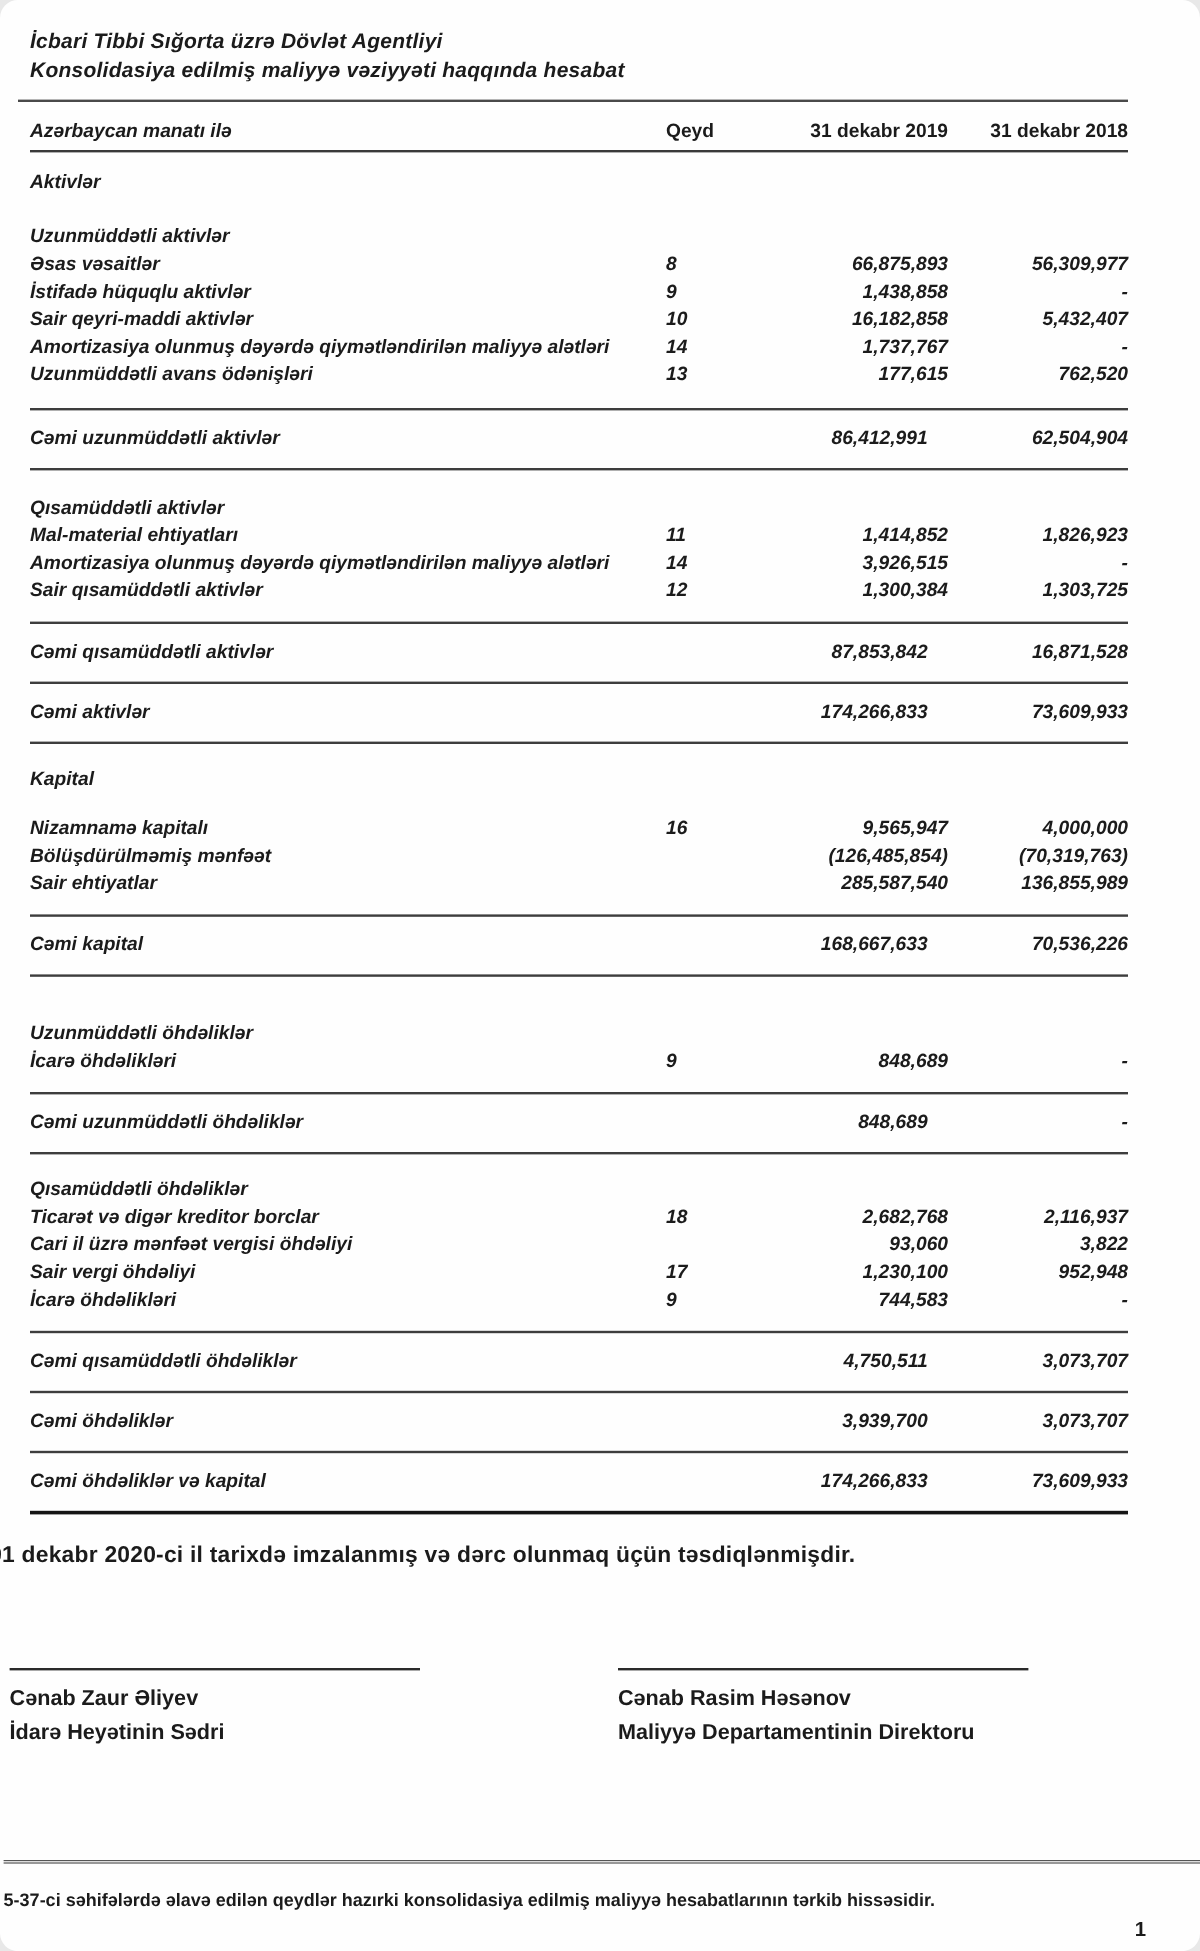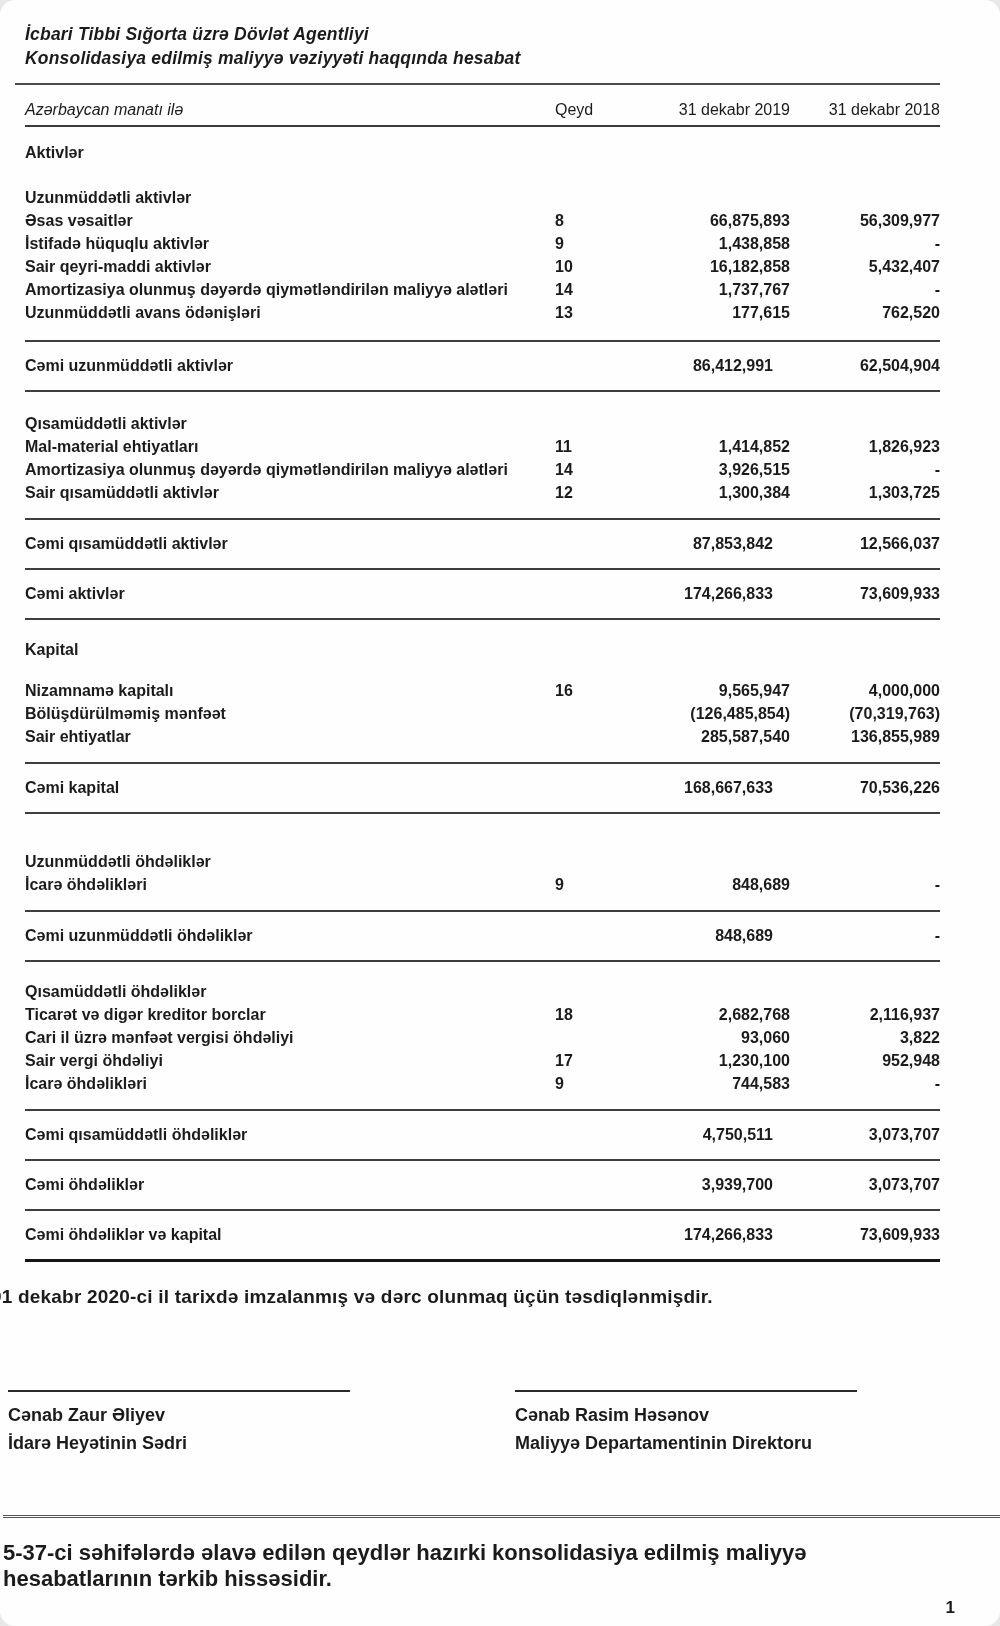--- a/index.html
+++ b/index.html
@@ -17,27 +17,27 @@
     border-radius: 15px;
   }
   .content { padding: 0 60px 0 25px; }
 
   
   .title { font-size: 17.5px; font-weight: bold; font-style: italic; line-height: 24px; letter-spacing: .2px; padding-left: -5px; }
   .title-rule { border-top: 2px solid #4a4a4a; margin: 13px 0 0 -10px; }
 
   
   .trow { display: grid; grid-template-columns: 1fr 60px 175px 150px; align-items: baseline; }
-  .colhead { padding: 16px 0 6px 0; border-bottom: 2px solid #3a3a3a; font-size: 16px; font-weight: normal; }
+  .colhead { padding: 16px 0 6px 0; border-bottom: 2px solid #3a3a3a; font-size: 16px; font-weight: bold; }
   .colhead .c-currency { font-style: italic; }
   .c-note { text-align: left; }
   .c-v { text-align: right; }
 
   
-  #sheet-rows { padding-top: 14px; }
+  #sheet-rows { padding-top: 14px; font-style: italic; }
   .trow.item  { line-height: 23px; font-size: 16px; font-weight: bold; }
   .trow.section { line-height: 23px; font-size: 16px; font-weight: bold; }
   .trow.total { padding: 13px 0; font-size: 16px; font-weight: bold; line-height: 22px; gap: 17px; }
   .rule { border-top: 2px solid #3d3d3d; }
   .thickrule { border-top: 3px solid #151515; }
   .gap { width: 100%; }
 
   
   .approval {
     margin: 24px 0 0 -34px;
@@ -56,21 +56,21 @@
 
   
   .footer-area {
     position: absolute;
     left: 0; bottom: 8px;
     width: 100%;
     box-sizing: border-box;
     padding: 0 45px 0 3px;
   }
   .footer-rule { border-top: 3px double #555; margin-right: -45px; }
-  .footer-note { margin: 22px 0 0 0; font-size: 22px; font-weight: bold; }
+  .footer-note { margin: 22px 0 0 0; font-size: 15px; font-weight: bold; }
   .page-number { text-align: right; font-size: 17px; font-weight: bold; margin-top: 6px; padding-right: 0; }
 </style>
 </head>
 <body>
 
 <div class="page">
   <div class="content">
 
     <div class="title">
       <div>İcbari Tibbi Sığorta üzrə Dövlət Agentliyi</div>
@@ -163,21 +163,21 @@
           <div class="c-note">12</div>
           <div class="c-v">1,300,384</div>
           <div class="c-v">1,303,725</div>
         </div>
         <div class="gap" style="height: 14px;"></div>
         <div class="rule"></div>
         <div class="trow total">
           <div class="c-label">Cəmi qısamüddətli aktivlər</div>
           <div class="c-note"></div>
           <div class="c-v">87,853,842</div>
-          <div class="c-v">12,566,037</div>
+          <div class="c-v">16,871,528</div>
         </div>
         <div class="rule"></div>
         <div class="trow total">
           <div class="c-label">Cəmi aktivlər</div>
           <div class="c-note"></div>
           <div class="c-v">174,266,833</div>
           <div class="c-v">73,609,933</div>
         </div>
         <div class="rule"></div>
         <div class="gap" style="height: 18px;"></div>

